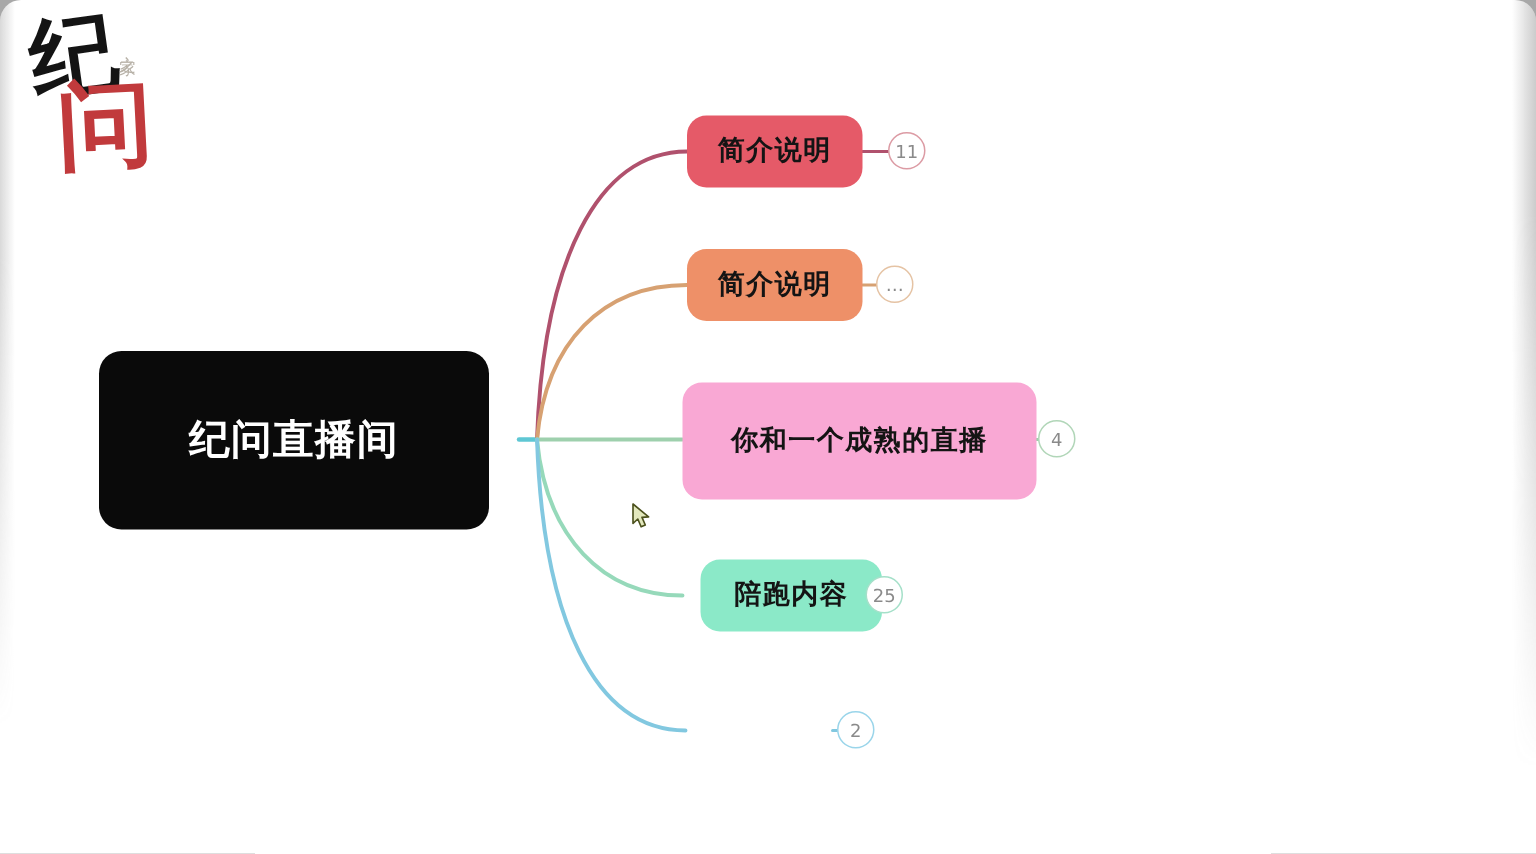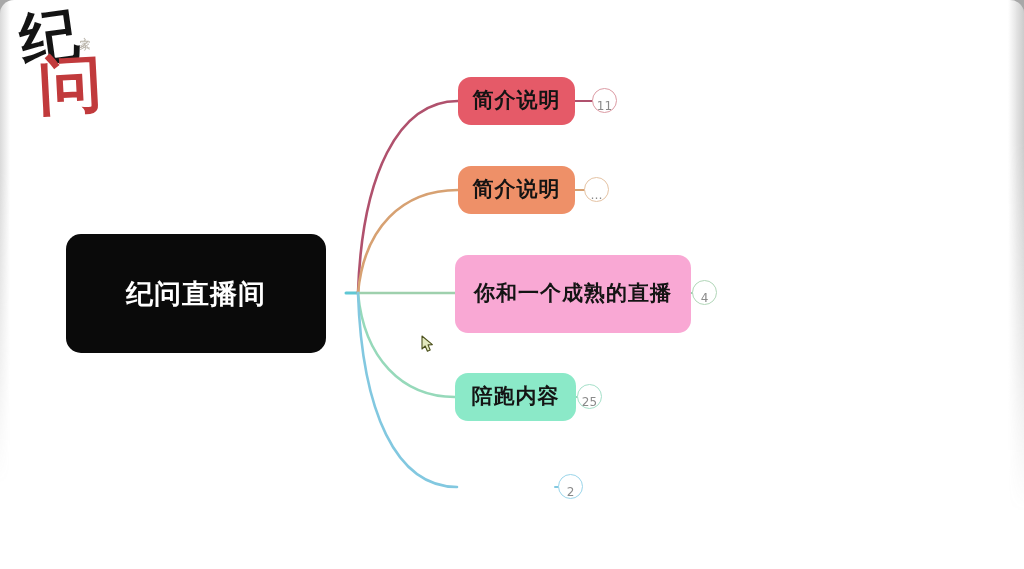--- a/index.html
+++ b/index.html
@@ -49,32 +49,32 @@
 
   .node{
     position:absolute;display:flex;flex-direction:column;align-items:center;justify-content:center;
     text-align:center;box-sizing:border-box;
   }
   .root{
     left:66px;top:234px;width:260px;height:119px;border-radius:15px;
     color:#ffffff;font-weight:bold;font-size:27px;line-height:1.55;letter-spacing:1px;
   }
   .branch{
-    border-radius:13px;color:#141414;font-weight:bold;font-size:21px;line-height:1.4;letter-spacing:1px;
+    border-radius:13px;color:#141414;font-weight:bold;font-size:18px;line-height:1.4;letter-spacing:1px;
   }
   .b1{left:458px;top:77px;width:117px;height:48px;}
   .b2{left:458px;top:166px;width:117px;height:48px;}
   .b3{left:455px;top:255px;width:236px;height:78px;}
-  .b4{left:455px;top:373px;width:121px;height:48px;}
+  .b4{left:467px;top:373px;width:121px;height:48px;}
   .b5{left:457px;top:463px;width:98px;height:48px;}
 
   .badge{
     position:absolute;width:25px;height:25px;border-radius:50%;
     background:#ffffff;border:1.6px solid #ccc;box-sizing:border-box;
-    display:flex;align-items:flex-end;justify-content:center;
+    display:flex;align-items:center;justify-content:center;
     font-size:12px;color:#8a8a8a;font-weight:normal;line-height:1;
   }
   .bg1{left:592px;top:88px;}
   .bg2{left:584px;top:177px;}
   .bg3{left:692px;top:280px;}
   .bg4{left:577px;top:384px;}
   .bg5{left:558px;top:474px;}
 
   .cursor{position:absolute;left:421px;top:335px;pointer-events:none;}
 </style>

